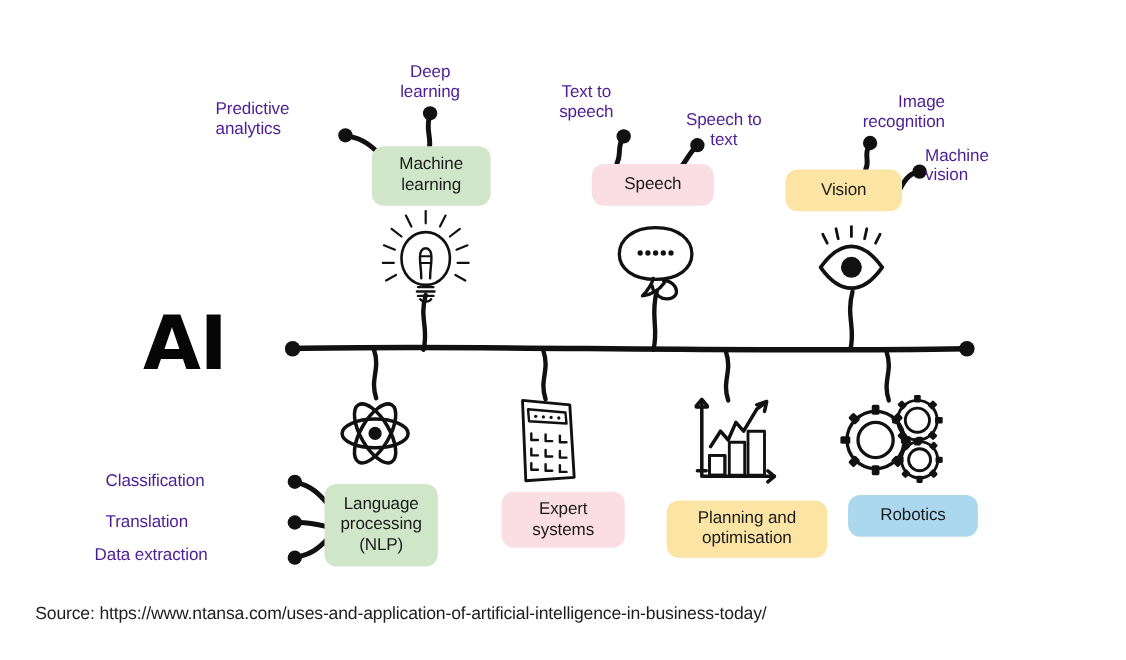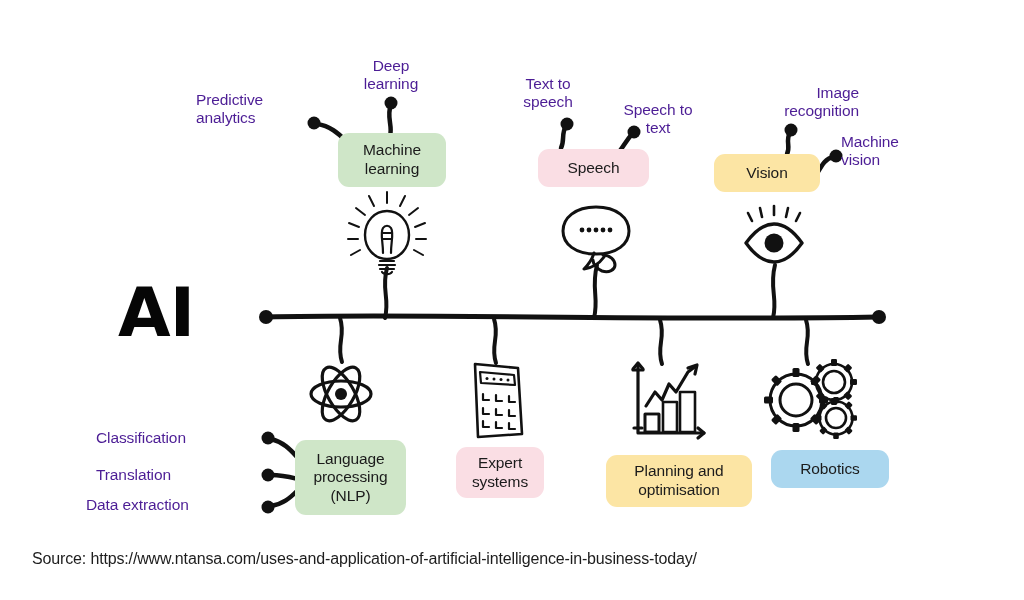--- a/index.html
+++ b/index.html
@@ -63,21 +63,21 @@
     color: #1b1b1b;
     white-space: pre-line;
     letter-spacing: -0.1px;
     box-sizing: border-box;
     padding: 4px 10px;
   }
 
   
   #ai-word {
     position: absolute;
-    left: 118px;
+    left: 130px;
     top: 279px;
     font-size: 68px;
     font-weight: 700;
     letter-spacing: -1px;
     color: #060606;
     line-height: 1;
     font-family: "DejaVu Sans", "Liberation Sans", sans-serif;
   }
 
   
@@ -303,21 +303,21 @@
   </svg>
 
   <div id="ai-word">AI</div>
 
   <div class="leaf-label right" style="left:196px; top:91px; width:110px;">Predictive
 analytics</div>
 
   <div class="leaf-label center" style="left:336px; top:57px; width:110px;">Deep
 learning</div>
 
-  <div class="leaf-label center" style="left:493px; top:75px; width:110px;">Text to
+  <div class="leaf-label center" style="left:478px; top:75px; width:110px;">Text to
 speech</div>
 
   <div class="leaf-label center" style="left:602px; top:101px; width:112px;">Speech to
 text</div>
 
   <div class="leaf-label center" style="left:723px; top:84px; width:136px;text-align:right;">Image
 recognition</div>
 
   <div class="leaf-label left" style="left:841px; top:133px; width:110px;">Machine
 vision</div>
@@ -328,25 +328,25 @@
 
   <div class="leaf-label right" style="left:86px; top:496px; width:168px;">Data extraction</div>
 
   <div class="pill" style="left:338px; top:133px; width:108px; height:54px; background:#cfe6c8;">Machine
 learning</div>
 
   <div class="pill" style="left:538px; top:149px; width:111px; height:38px; background:#fadee4;">Speech</div>
 
   <div class="pill" style="left:714px; top:154px; width:106px; height:38px; background:#fce5a4;">Vision</div>
 
-  <div class="pill" style="left:295px; top:440px; width:111px; height:75px; background:#cfe6c8;">Language
+  <div class="pill" style="left:295px; top:440px; width:103px; height:75px; background:#cfe6c8;">Language
 processing
 (NLP)</div>
 
-  <div class="pill" style="left:456px; top:447px; width:88px; height:51px; background:#fadee4;">Expert
+  <div class="pill" style="left:456px; top:447px; width:112px; height:51px; background:#fadee4;">Expert
 systems</div>
 
   <div class="pill" style="left:606px; top:455px; width:146px; height:52px; background:#fce5a4;">Planning and
 optimisation</div>
 
   <div class="pill" style="left:771px; top:450px; width:118px; height:38px; background:#abd7ef;text-align:right;">Robotics</div>
 
   <div id="source-caption">Source: https://www.ntansa.com/uses-and-application-of-artificial-intelligence-in-business-today/</div>
 
 </div>

